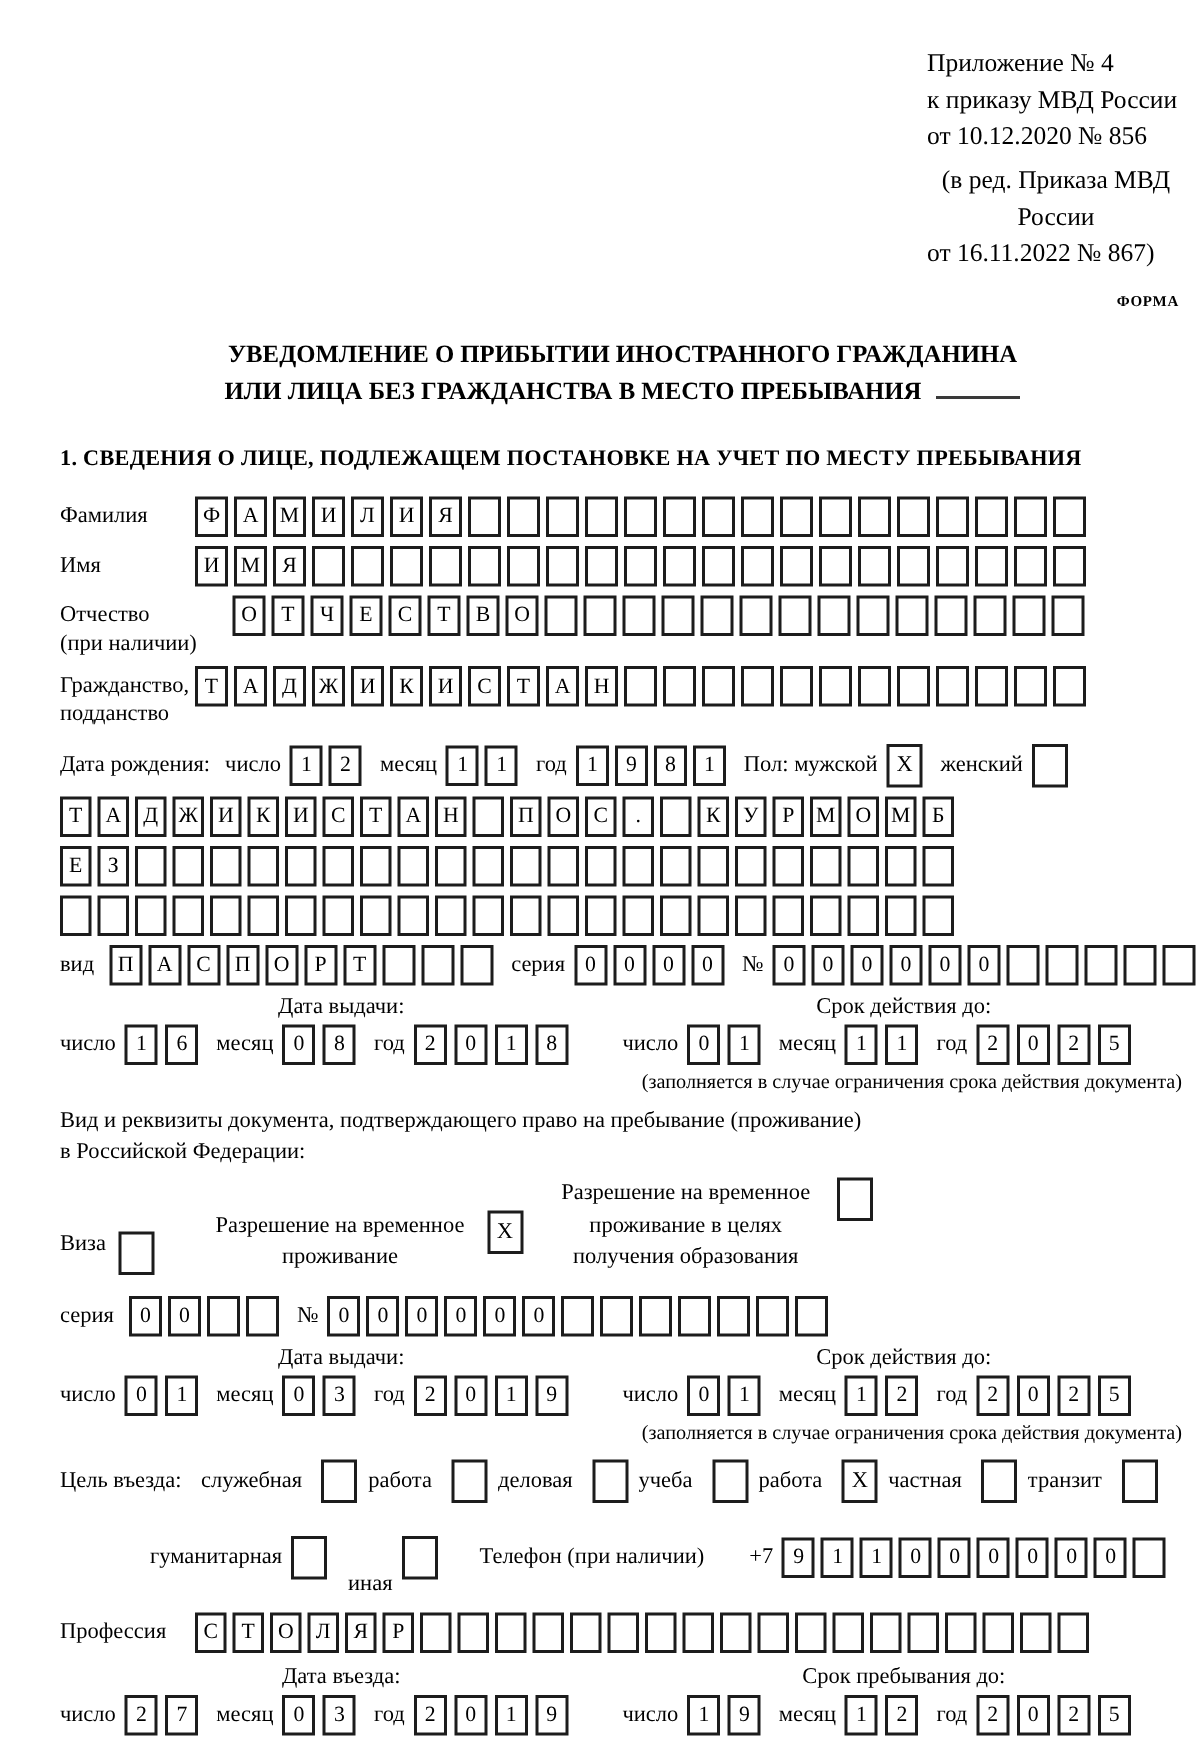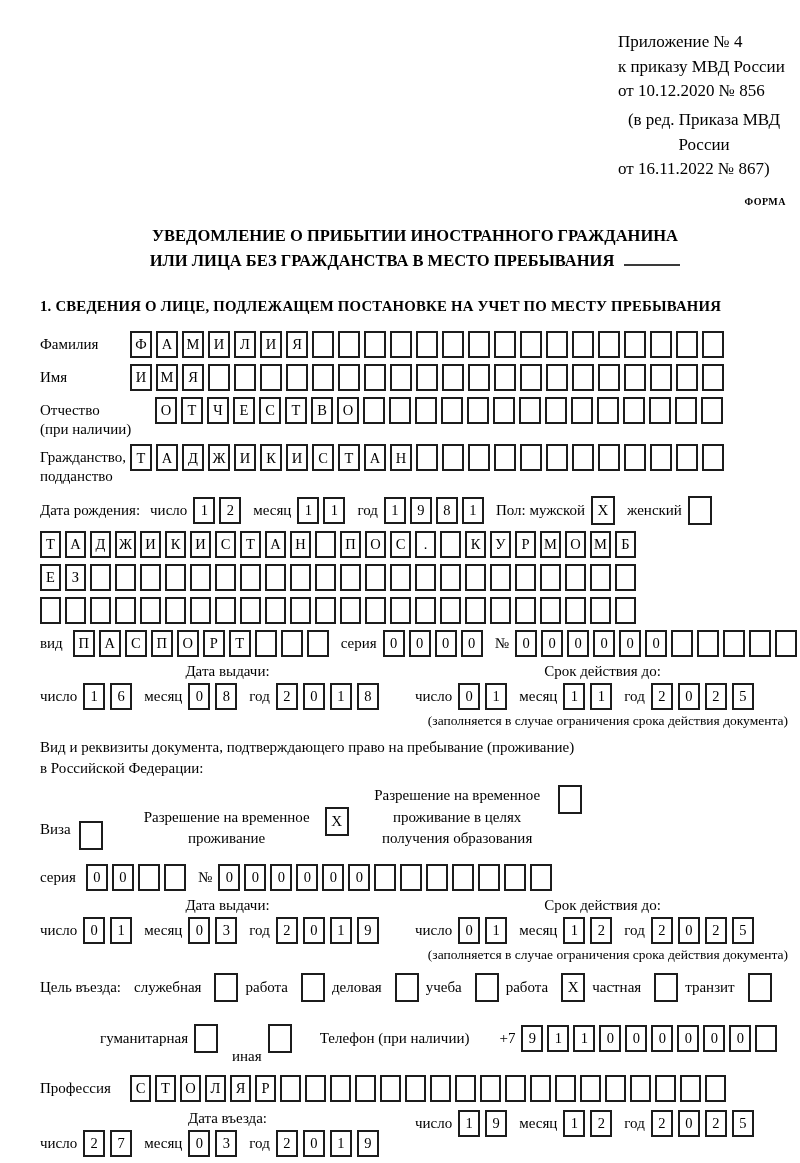--- a/index.html
+++ b/index.html
@@ -573,20 +573,21 @@
         <span class="fw mid">год</span>
         <span class="cells">
             <span class="cell">2</span>
             <span class="cell">0</span>
             <span class="cell">1</span>
             <span class="cell">9</span>
           </span>
       </div>
     </div>
     <div class="date-col">
+      <div class="date-header">Срок пребывания до:</div>
       <div class="date-fields">
         <span class="fw">число</span>
         <span class="cells">
             <span class="cell">1</span>
             <span class="cell">9</span>
           </span>
         <span class="fw mid">месяц</span>
         <span class="cells">
             <span class="cell">1</span>
             <span class="cell">2</span>

